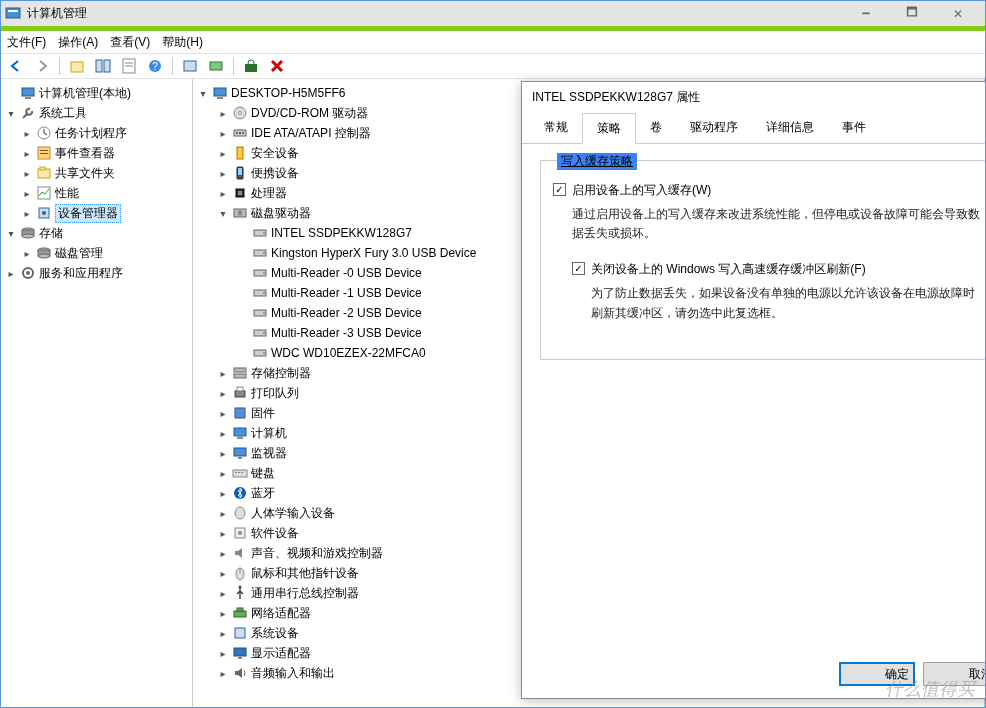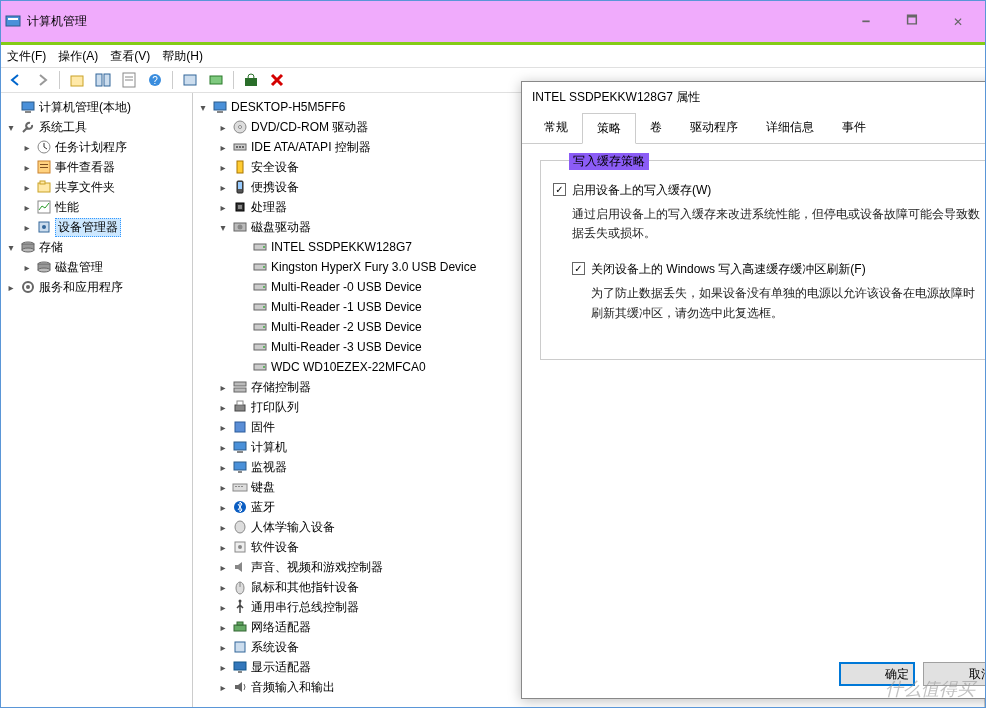--- a/index.html
+++ b/index.html
@@ -1,17 +1,17 @@
 <!DOCTYPE html>
 <html><head>
 <meta charset="utf-8">
 <style>
 * { box-sizing: border-box; margin: 0; padding: 0; font-family: "Microsoft YaHei", "Segoe UI", sans-serif; }
 body { background: #fff; width: 986px; height: 708px; overflow: hidden; position: relative; border: 1px solid #5a96d7; }
-.titlebar { height: 44px; display: flex; align-items: center; padding: 0 4px; background: #f0abfc; border-bottom: 3px solid #84cc16; }
+.titlebar { height: 30px; display: flex; align-items: center; padding: 0 4px; background: #e5e5e5; border-bottom: 5px solid #84cc16; }
 .titlebar .app-icon { width: 16px; height: 16px; margin-right: 6px; }
 .titlebar .title { font-size: 12px; color: #000; flex: 1; }
 .win-controls { display: flex; }
 .win-controls div { width: 46px; height: 30px; display: flex; align-items: center; justify-content: center; color: #666; font-size: 12px; }
 .menubar { height: 22px; display: flex; align-items: center; padding: 0 6px; background: #fff; }
 .menubar span { font-size: 12px; color: #000000; margin-right: 12px; cursor: default; }
 .toolbar { height: 26px; display: flex; align-items: center; padding: 0 4px; background: #fff; border-top: 1px solid #e0e0e0; border-bottom: 1px solid #e0e0e0; gap: 4px; }
 .toolbar .tb { width: 22px; height: 22px; display: flex; align-items: center; justify-content: center; }
 .toolbar .sep { width: 1px; height: 18px; background: #ccc; margin: 0 2px; }
 .main { display: flex; height: calc(708px - 30px - 22px - 26px - 2px); position: relative; }
@@ -29,21 +29,21 @@
 .indent-c2 { padding-left: 40px; }
 .modal { position: absolute; left: 520px; top: 80px; width: 495px; height: 618px; background: #fff; border: 1px solid #888; box-shadow: 0 2px 12px rgba(0,0,0,0.25); display: flex; flex-direction: column; }
 .modal-title { height: 30px; display: flex; align-items: center; padding: 0 10px; font-size: 12px; background: #fff; }
 .modal-title .t { flex: 1; }
 .modal-title .close { width: 30px; text-align: center; cursor: pointer; font-size: 14px; }
 .modal-tabs { display: flex; padding: 0 8px; border-bottom: 1px solid #ccc; }
 .modal-tabs span { font-size: 12px; padding: 6px 14px; cursor: pointer; position: relative; top: 1px; }
 .modal-tabs span.active { border: 1px solid #ccc; border-bottom: 1px solid #fff; background: #fff; }
 .modal-body { flex: 1; padding: 16px 18px; font-size: 12px; }
 .fieldset { border: 1px solid #ccc; padding: 14px 12px 18px; }
-.fieldset-legend { position: relative; top: -22px; left: 16px; background: #8b5cf6; padding: 0 4px; font-size: 12px; display: inline-block; }
+.fieldset-legend { position: relative; top: -22px; left: 4px; background: #3b82f6; padding: 0 4px; font-size: 12px; display: inline-block; text-decoration: underline; }
 .fieldset-inner { margin-top: -10px; }
 .chk-row { display: flex; align-items: flex-start; margin-bottom: 6px; }
 .chk { width: 13px; height: 13px; border: 1px solid #666; margin-right: 6px; flex-shrink: 0; display: flex; align-items: center; justify-content: center; font-size: 10px; color: #000; margin-top: 1px; }
 .chk.checked::after { content: "✓"; }
 .desc { font-size: 12px; color: #222; margin-left: 19px; margin-bottom: 18px; line-height: 1.6; }
 .indent-block { margin-left: 19px; }
 .modal-footer { height: 48px; display: flex; align-items: center; justify-content: flex-end; padding: 0 16px; gap: 8px; }
 .btn { min-width: 76px; height: 24px; border: 1px solid #a0a0a0; background: #e1e1e1; font-size: 12px; display: flex; align-items: center; justify-content: center; cursor: pointer; padding-left: 40px; }
 .btn.default { border: 2px solid #0078d7; }
 .watermark { position: absolute; right: 0; bottom: 0; font-size: 18px; color: #999; opacity: 0.6; padding: 6px 10px; font-style: italic; pointer-events: none; }

